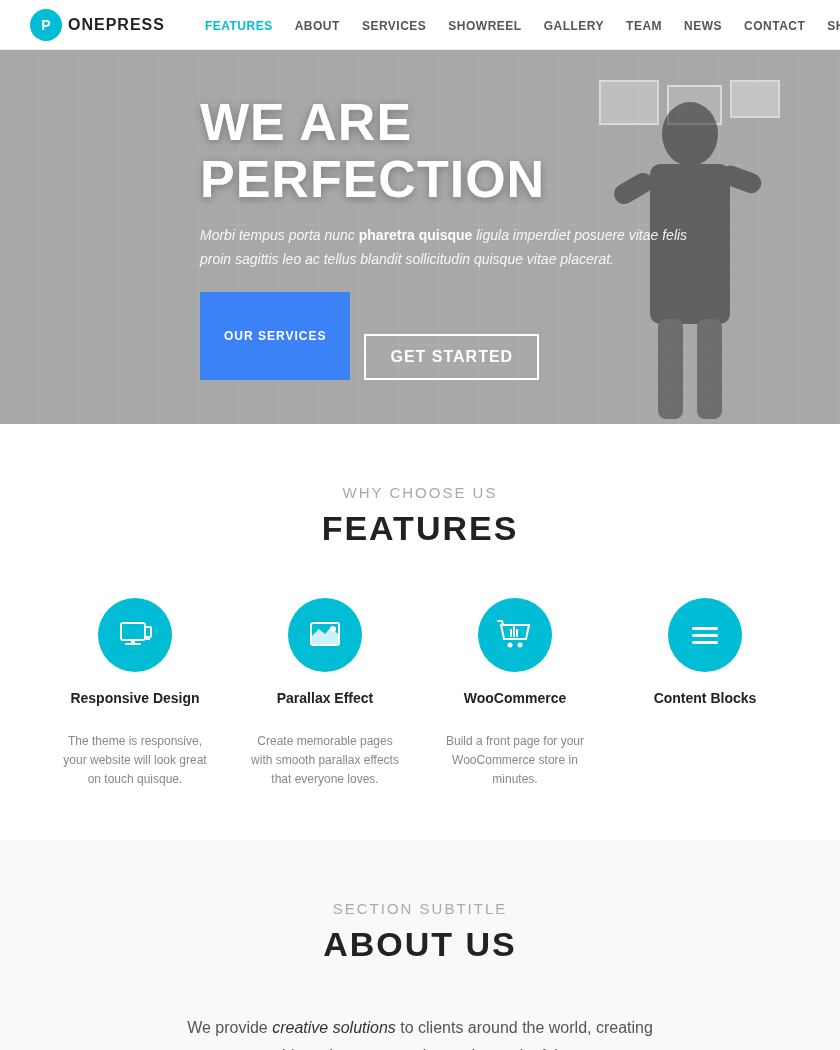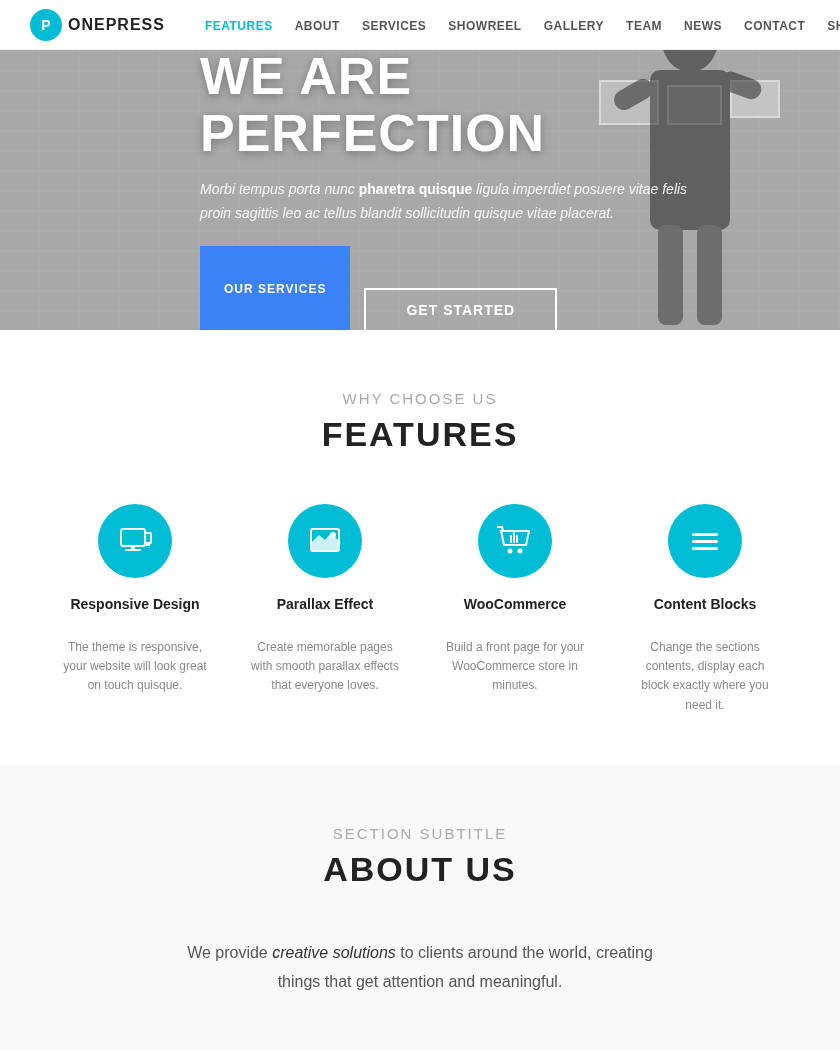--- a/index.html
+++ b/index.html
@@ -37,21 +37,21 @@
     }
     .nav-links li a {
       text-decoration: none; font-size: 12px; font-weight: 600;
       color: #555; letter-spacing: 0.5px; text-transform: uppercase;
     }
     .nav-links li a.active { color: #00bcd4; }
 
     
     .hero {
       position: relative;
-      height: 280px;
+      height: 374px;
       overflow: hidden;
       display: flex;
       align-items: center;
     }
     
     .hero-wall {
       position: absolute; inset: 0;
       background: repeating-linear-gradient(
         0deg,
         transparent,
@@ -85,22 +85,22 @@
       font-style: italic;
     }
     .hero-subtitle strong { font-style: normal; font-weight: bold; color: #fff; }
     .hero-buttons { display: flex; gap: 14px; }
     .btn-primary {
       padding: 4px 24px; background: #3b82f6; color: #fff;
       border: none; font-size: 12px; font-weight: 700;
       text-transform: uppercase; letter-spacing: 1px; cursor: pointer; text-align: center;
     }
     .btn-secondary {
-      padding: 12px 40px; background: transparent; color: #fff;
-      border: 2px solid #fff; font-size: 14px; font-weight: 700;
+      padding: 12px 24px; background: transparent; color: #fff;
+      border: 2px solid #fff; font-size: 16px; font-weight: 700;
       text-transform: uppercase; letter-spacing: 1px; cursor: pointer; margin-top: 42px;
     }
 
     
     .features-section {
       padding: 60px 60px 50px;
       text-align: center;
       background: #fff;
     }
     .section-subtitle {
@@ -248,21 +248,20 @@
 
     <div class="feature-item">
       <div class="feature-icon-circle">
         <svg width="36" height="36" viewBox="0 0 36 36" fill="white">
           <rect x="5" y="10" width="26" height="3" rx="1.5" fill="white"></rect>
           <rect x="5" y="17" width="26" height="3" rx="1.5" fill="white"></rect>
           <rect x="5" y="24" width="26" height="3" rx="1.5" fill="white"></rect>
         </svg>
       </div>
       <p class="feature-name">Content Blocks</p>
-      <p class="feature-desc">Change the sections contents, display each block exactly where you need it.</p>
     </div>
 
   </div>
 </section>
 
 <section class="about-section">
   <p class="section-subtitle">SECTION SUBTITLE</p>
   <h2 class="section-title">ABOUT US</h2>
   <p class="about-text">
     <span>We provide </span><em>creative solutions</em><span> to clients around the world, creating things that get attention and meaningful.</span>

